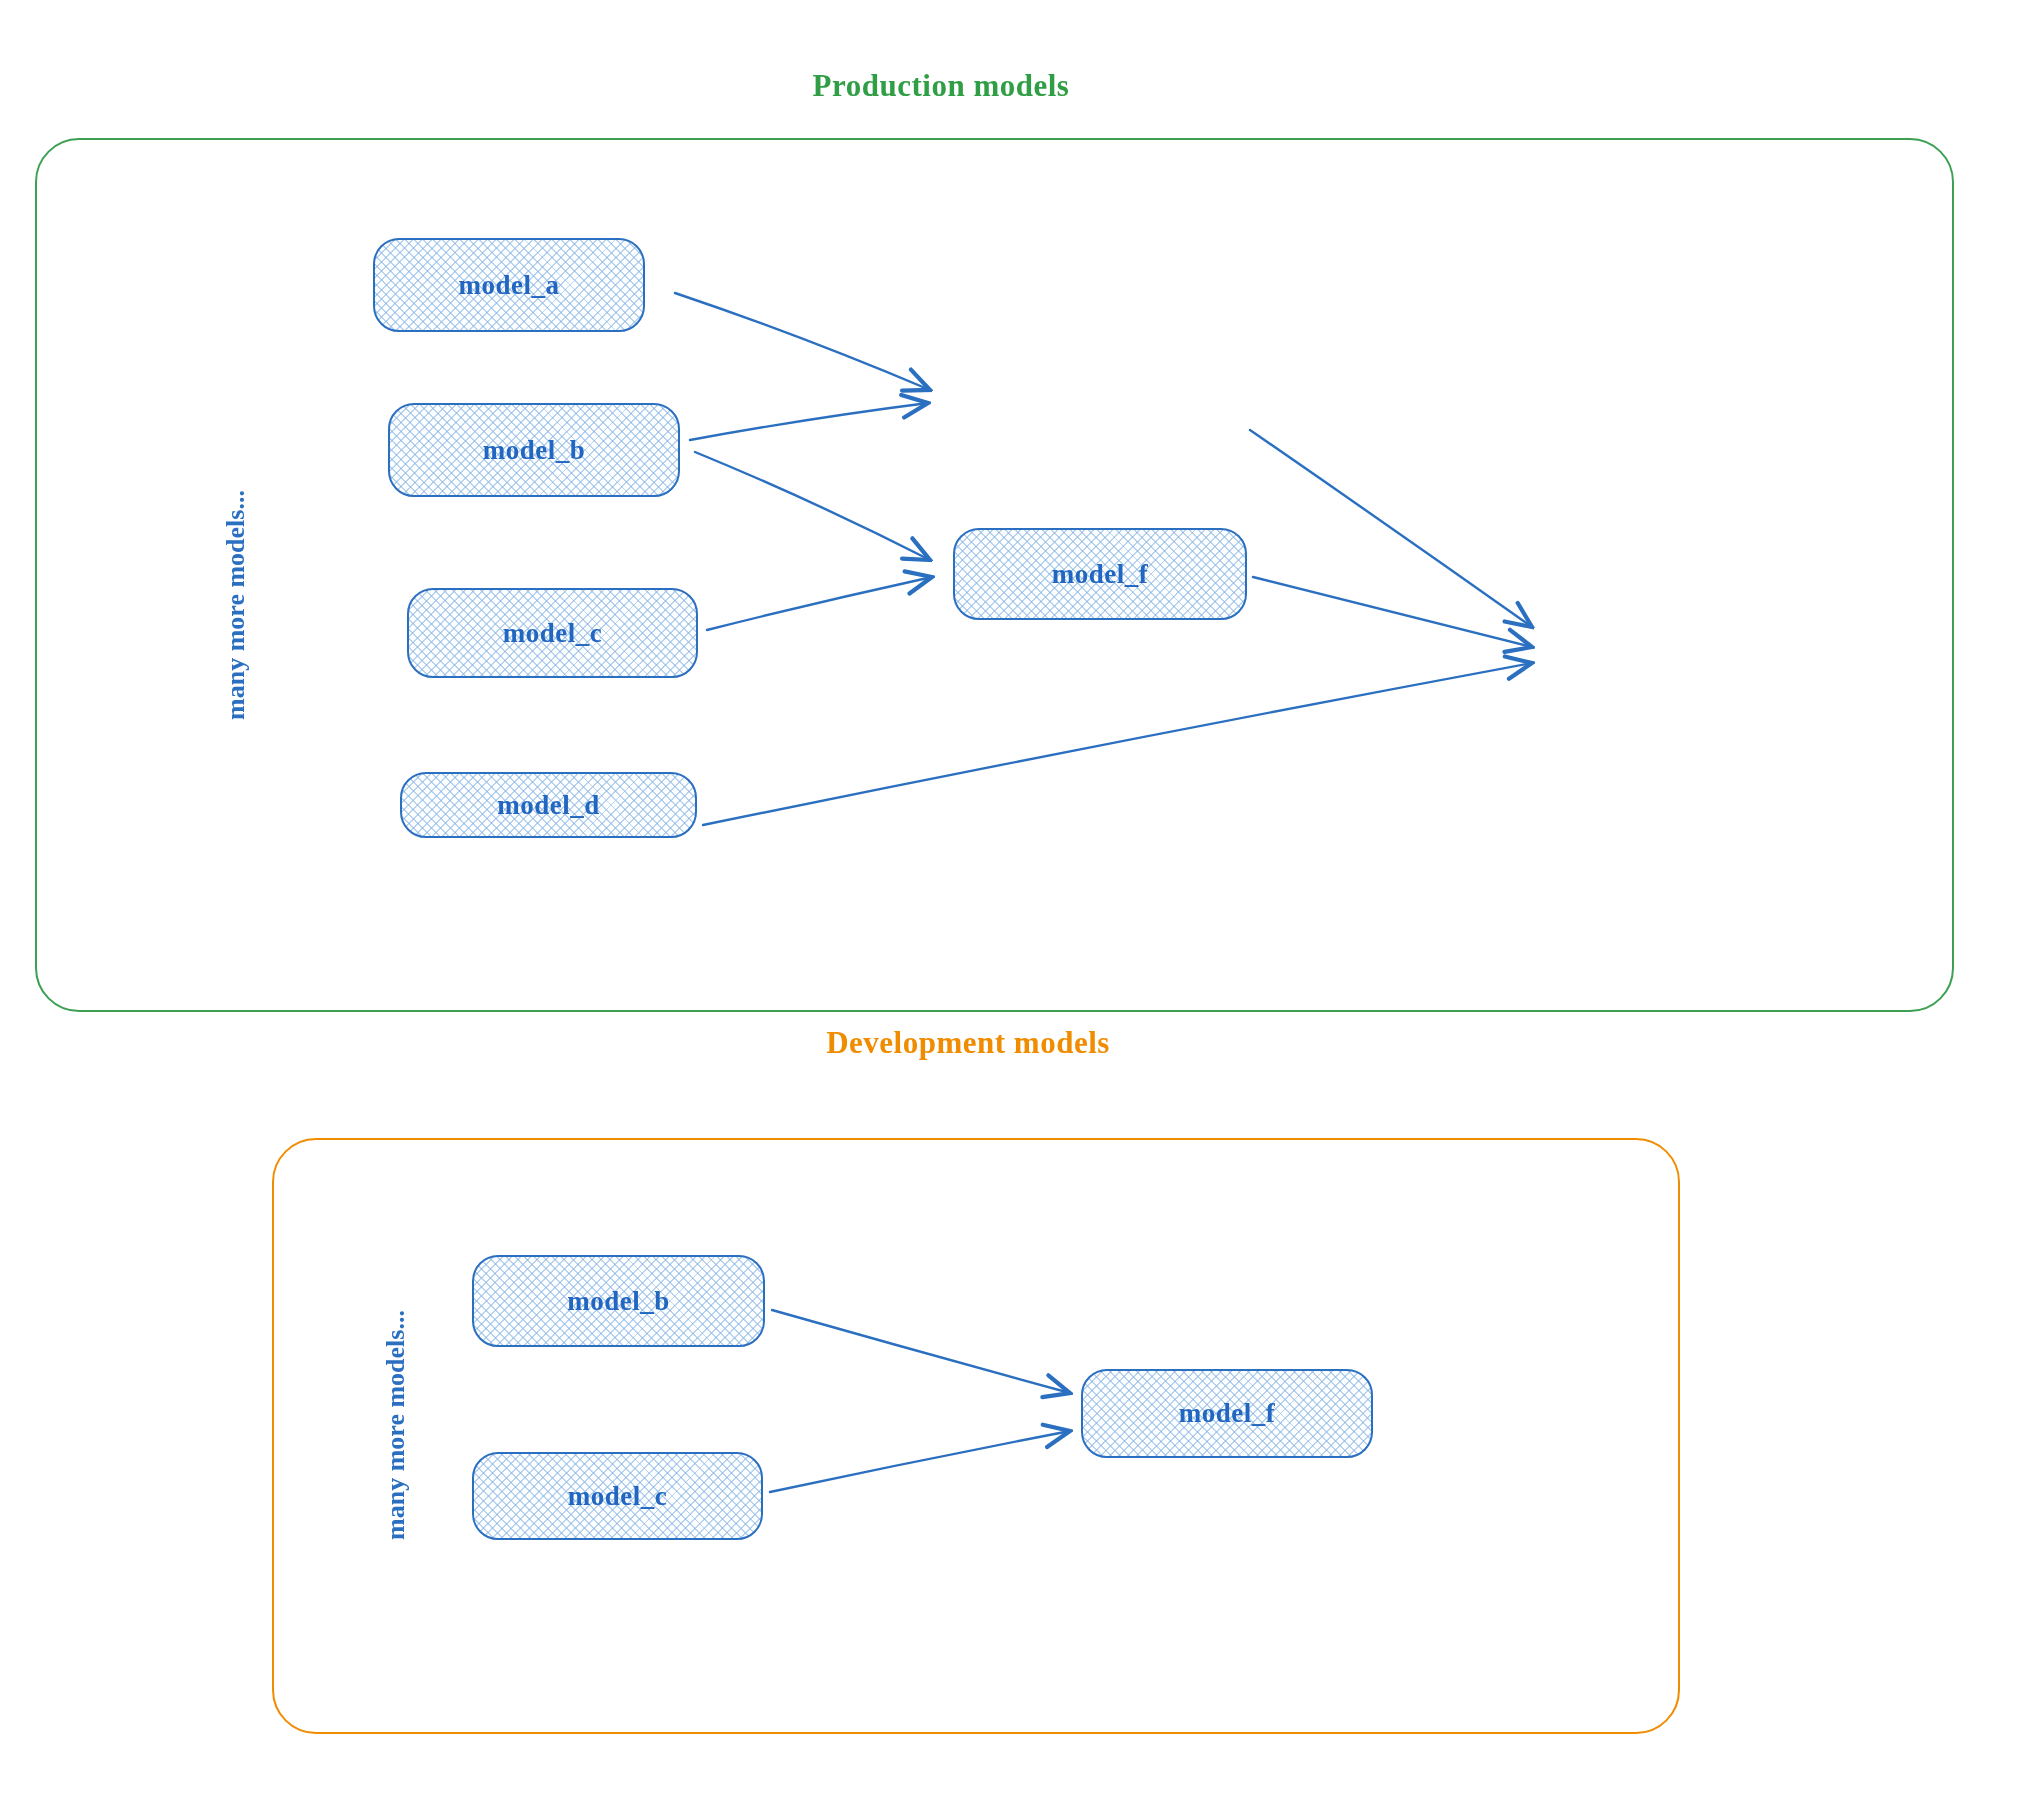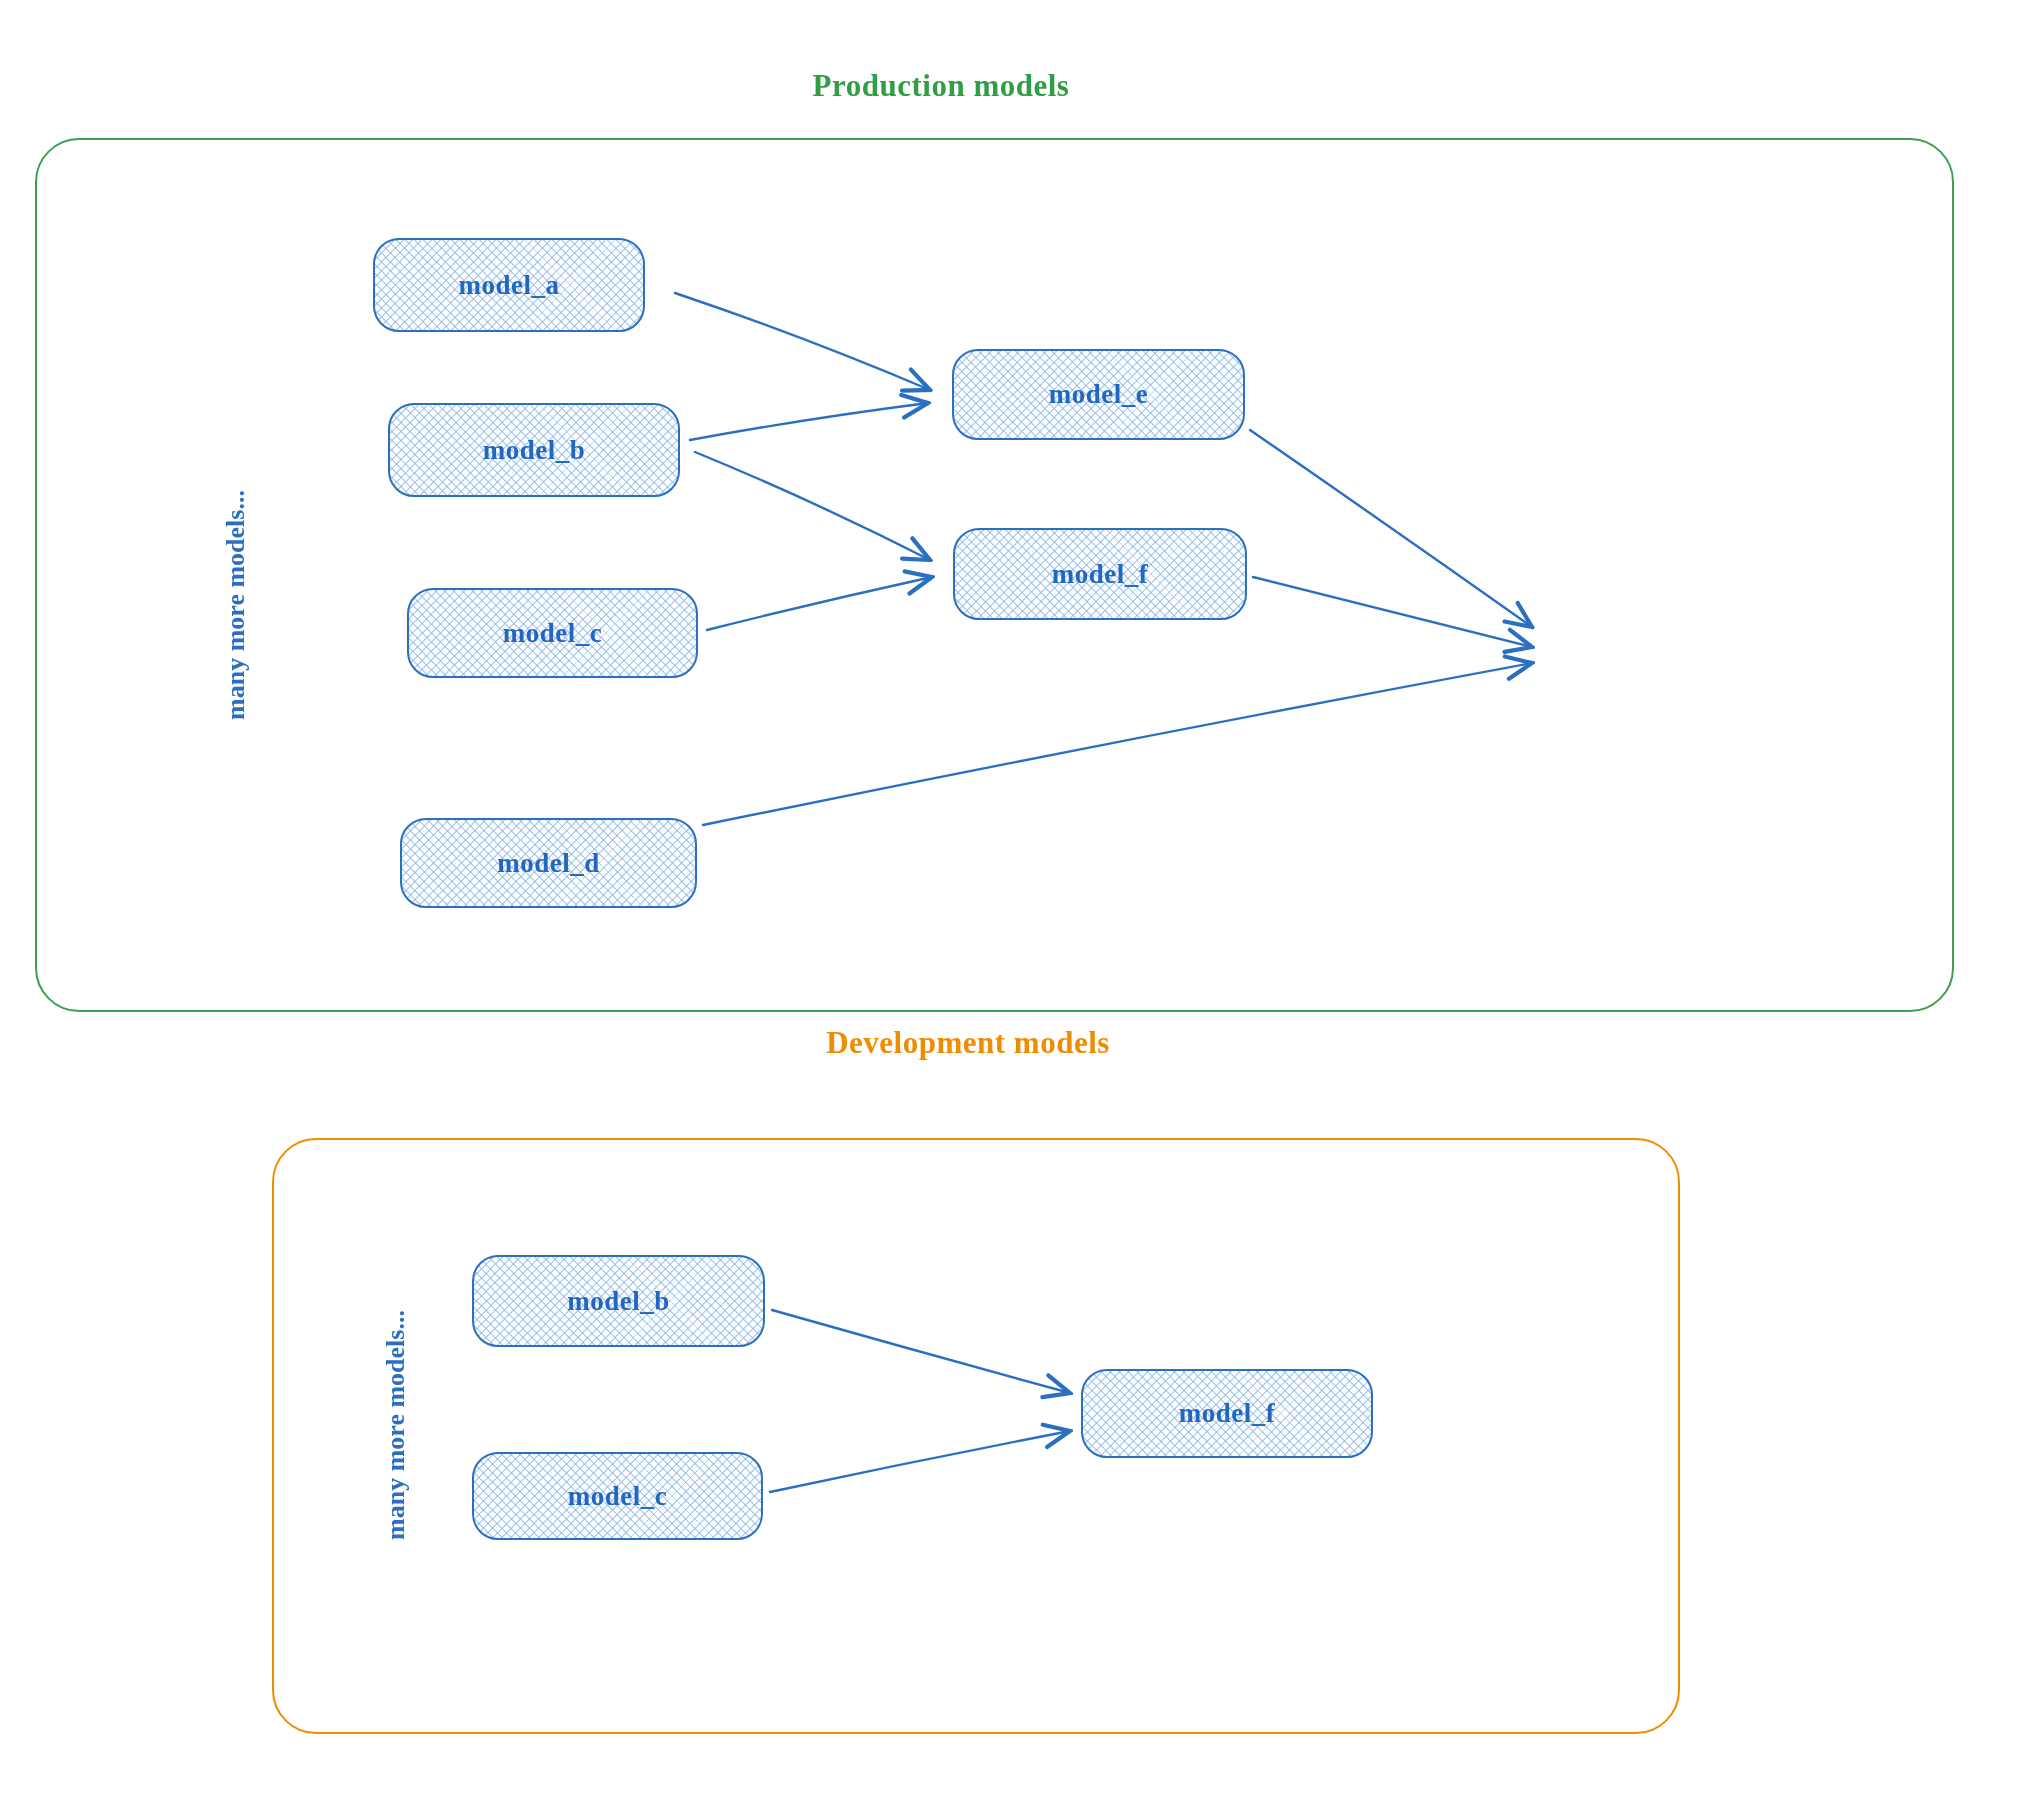--- a/index.html
+++ b/index.html
@@ -63,21 +63,21 @@
   .node-label {
     font-size: 27px;
     font-weight: 600;
     color: #2166c0;
     letter-spacing: 0.5px;
   }
   
   .n-pa { left: 373px; top: 238px; width: 272px; height: 94px; }
   .n-pb { left: 388px; top: 403px; width: 292px; height: 94px; }
   .n-pc { left: 407px; top: 588px; width: 291px; height: 90px; }
-  .n-pd { left: 400px; top: 818px; width: 297px; height: 90px; }
+  .n-pd { left: 400px; top: 772px; width: 297px; height: 66px; }
   .n-pe { left: 952px; top: 349px; width: 293px; height: 91px; }
   .n-pf { left: 953px; top: 528px; width: 294px; height: 92px; }
   .n-pg { left: 1543px; top: 603px; width: 294px; height: 95px; }
   
   .n-db { left: 472px;  top: 1255px; width: 293px; height: 92px; }
   .n-dc { left: 472px;  top: 1452px; width: 291px; height: 88px; }
   .n-df { left: 1081px; top: 1369px; width: 292px; height: 89px; }
   .edges-overlay {
     position: absolute;
     left: 0; top: 0;
@@ -107,23 +107,20 @@
   </div>
   <div class="node n-pb">
     <span class="node-label">model_b</span>
   </div>
   <div class="node n-pc">
     <span class="node-label">model_c</span>
   </div>
   <div class="node n-pd">
     <span class="node-label">model_d</span>
   </div>
-  <div class="node n-pe">
-    <span class="node-label">model_e</span>
-  </div>
   <div class="node n-pf">
     <span class="node-label">model_f</span>
   </div>
 
   <div class="section-title dev-title">Development models</div>
 
   <div class="frame dev-frame"></div>
 
   <div class="side-label dev-side">many more models...</div>
 

